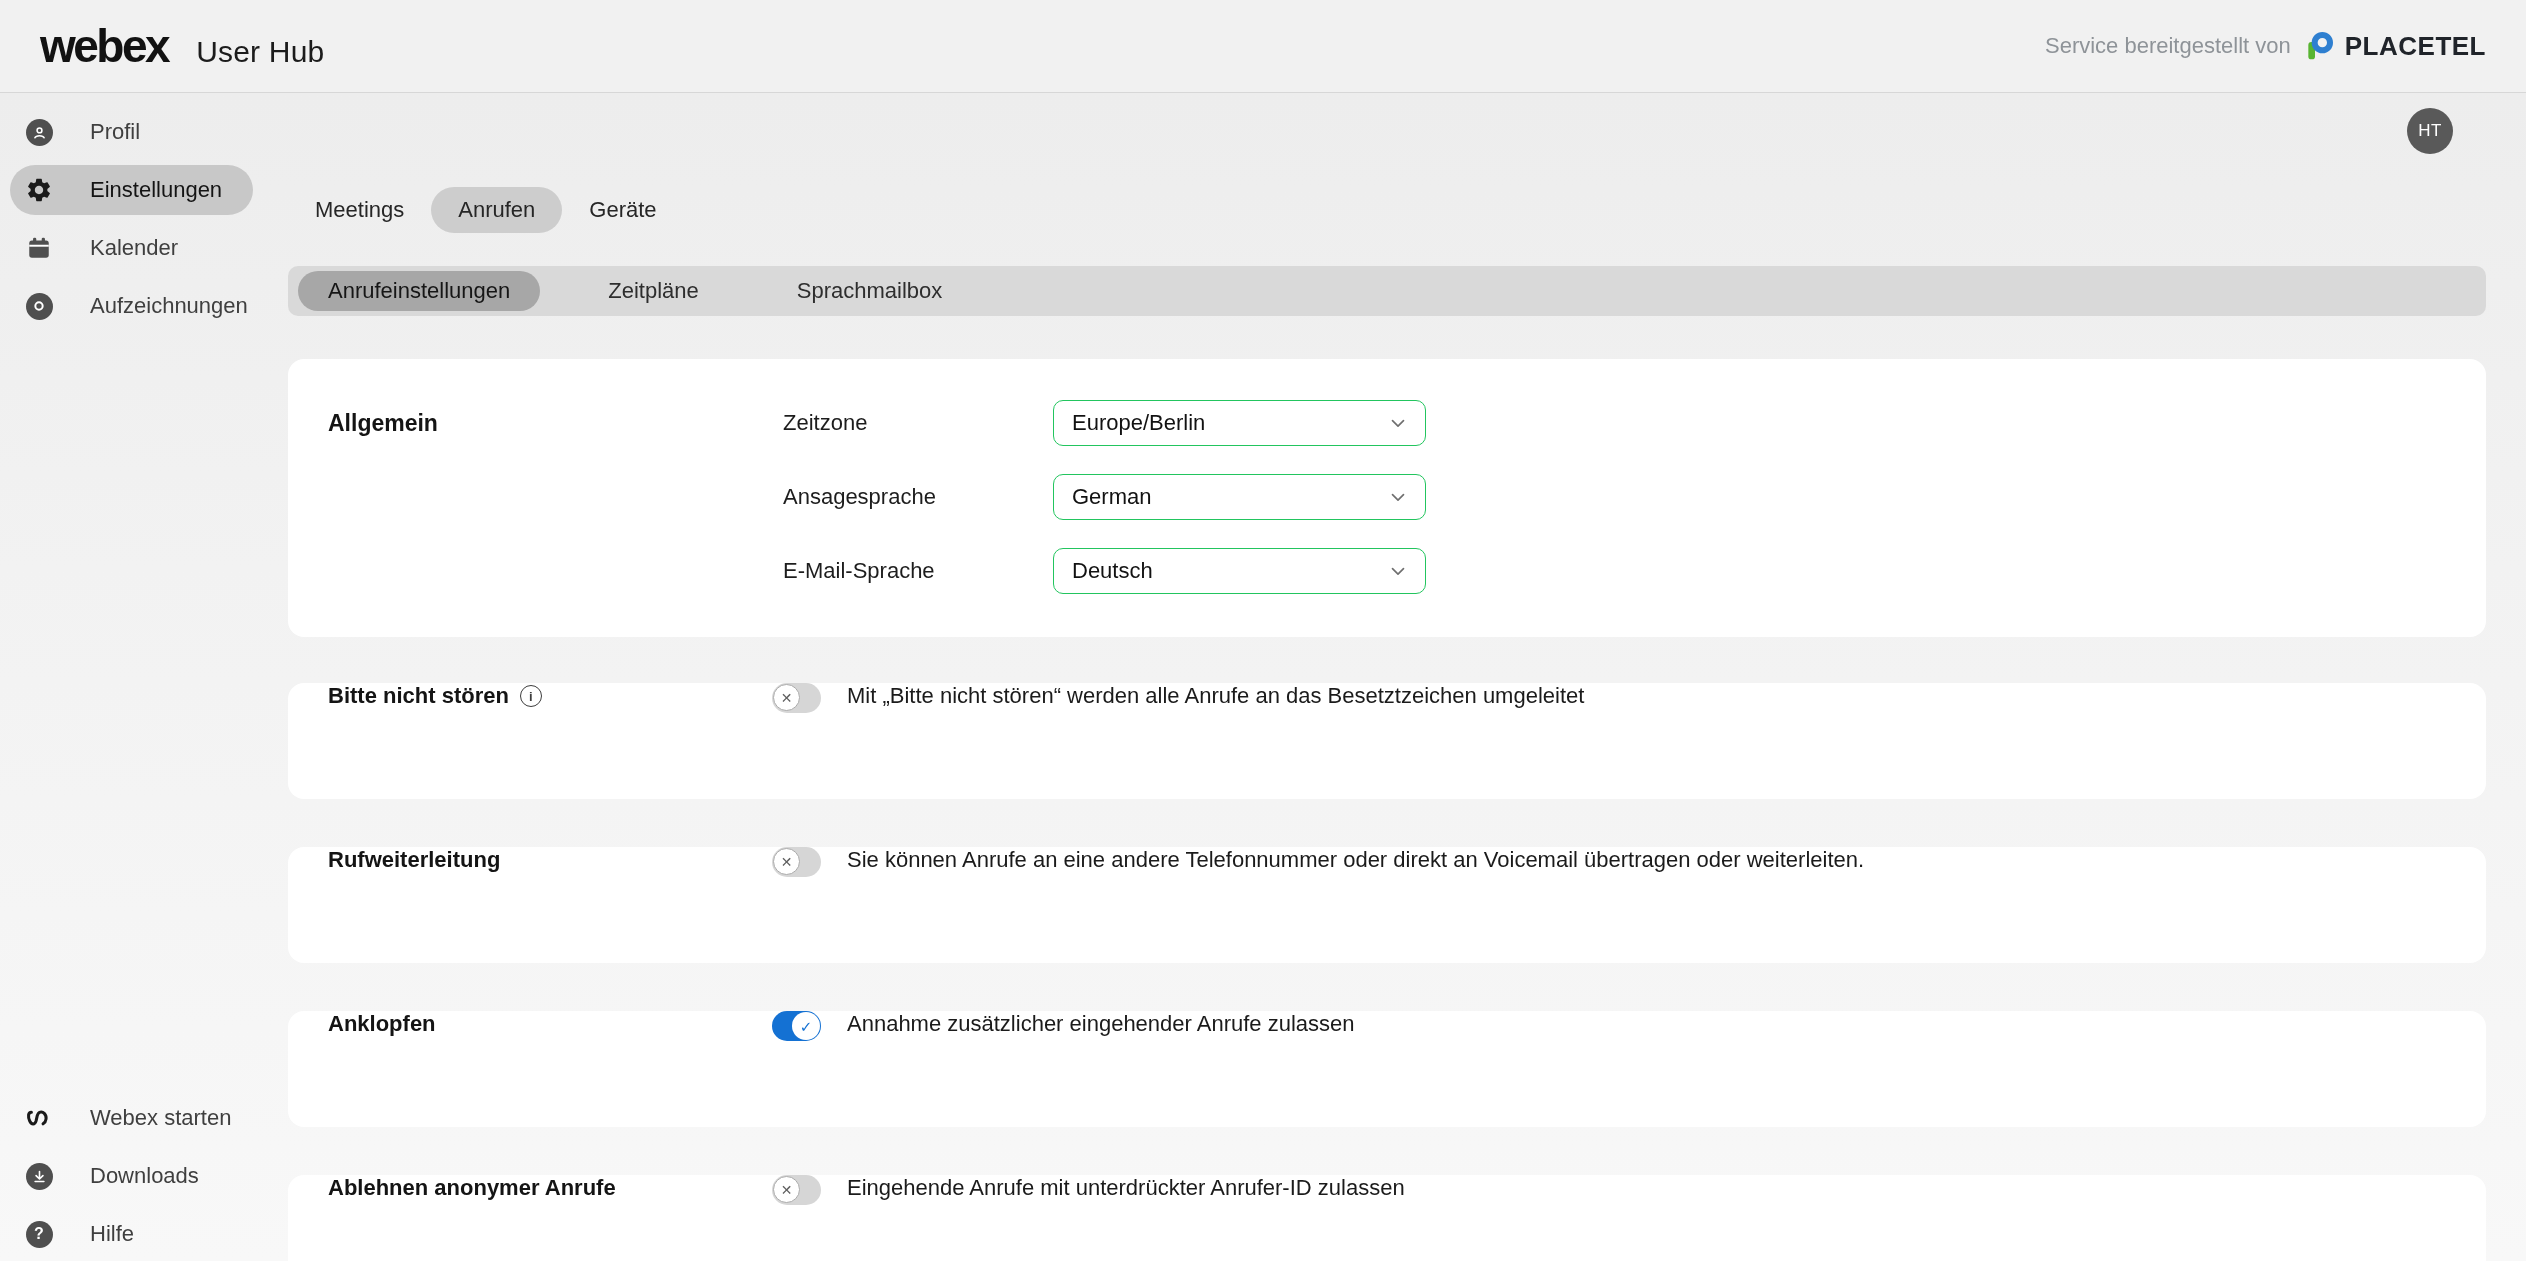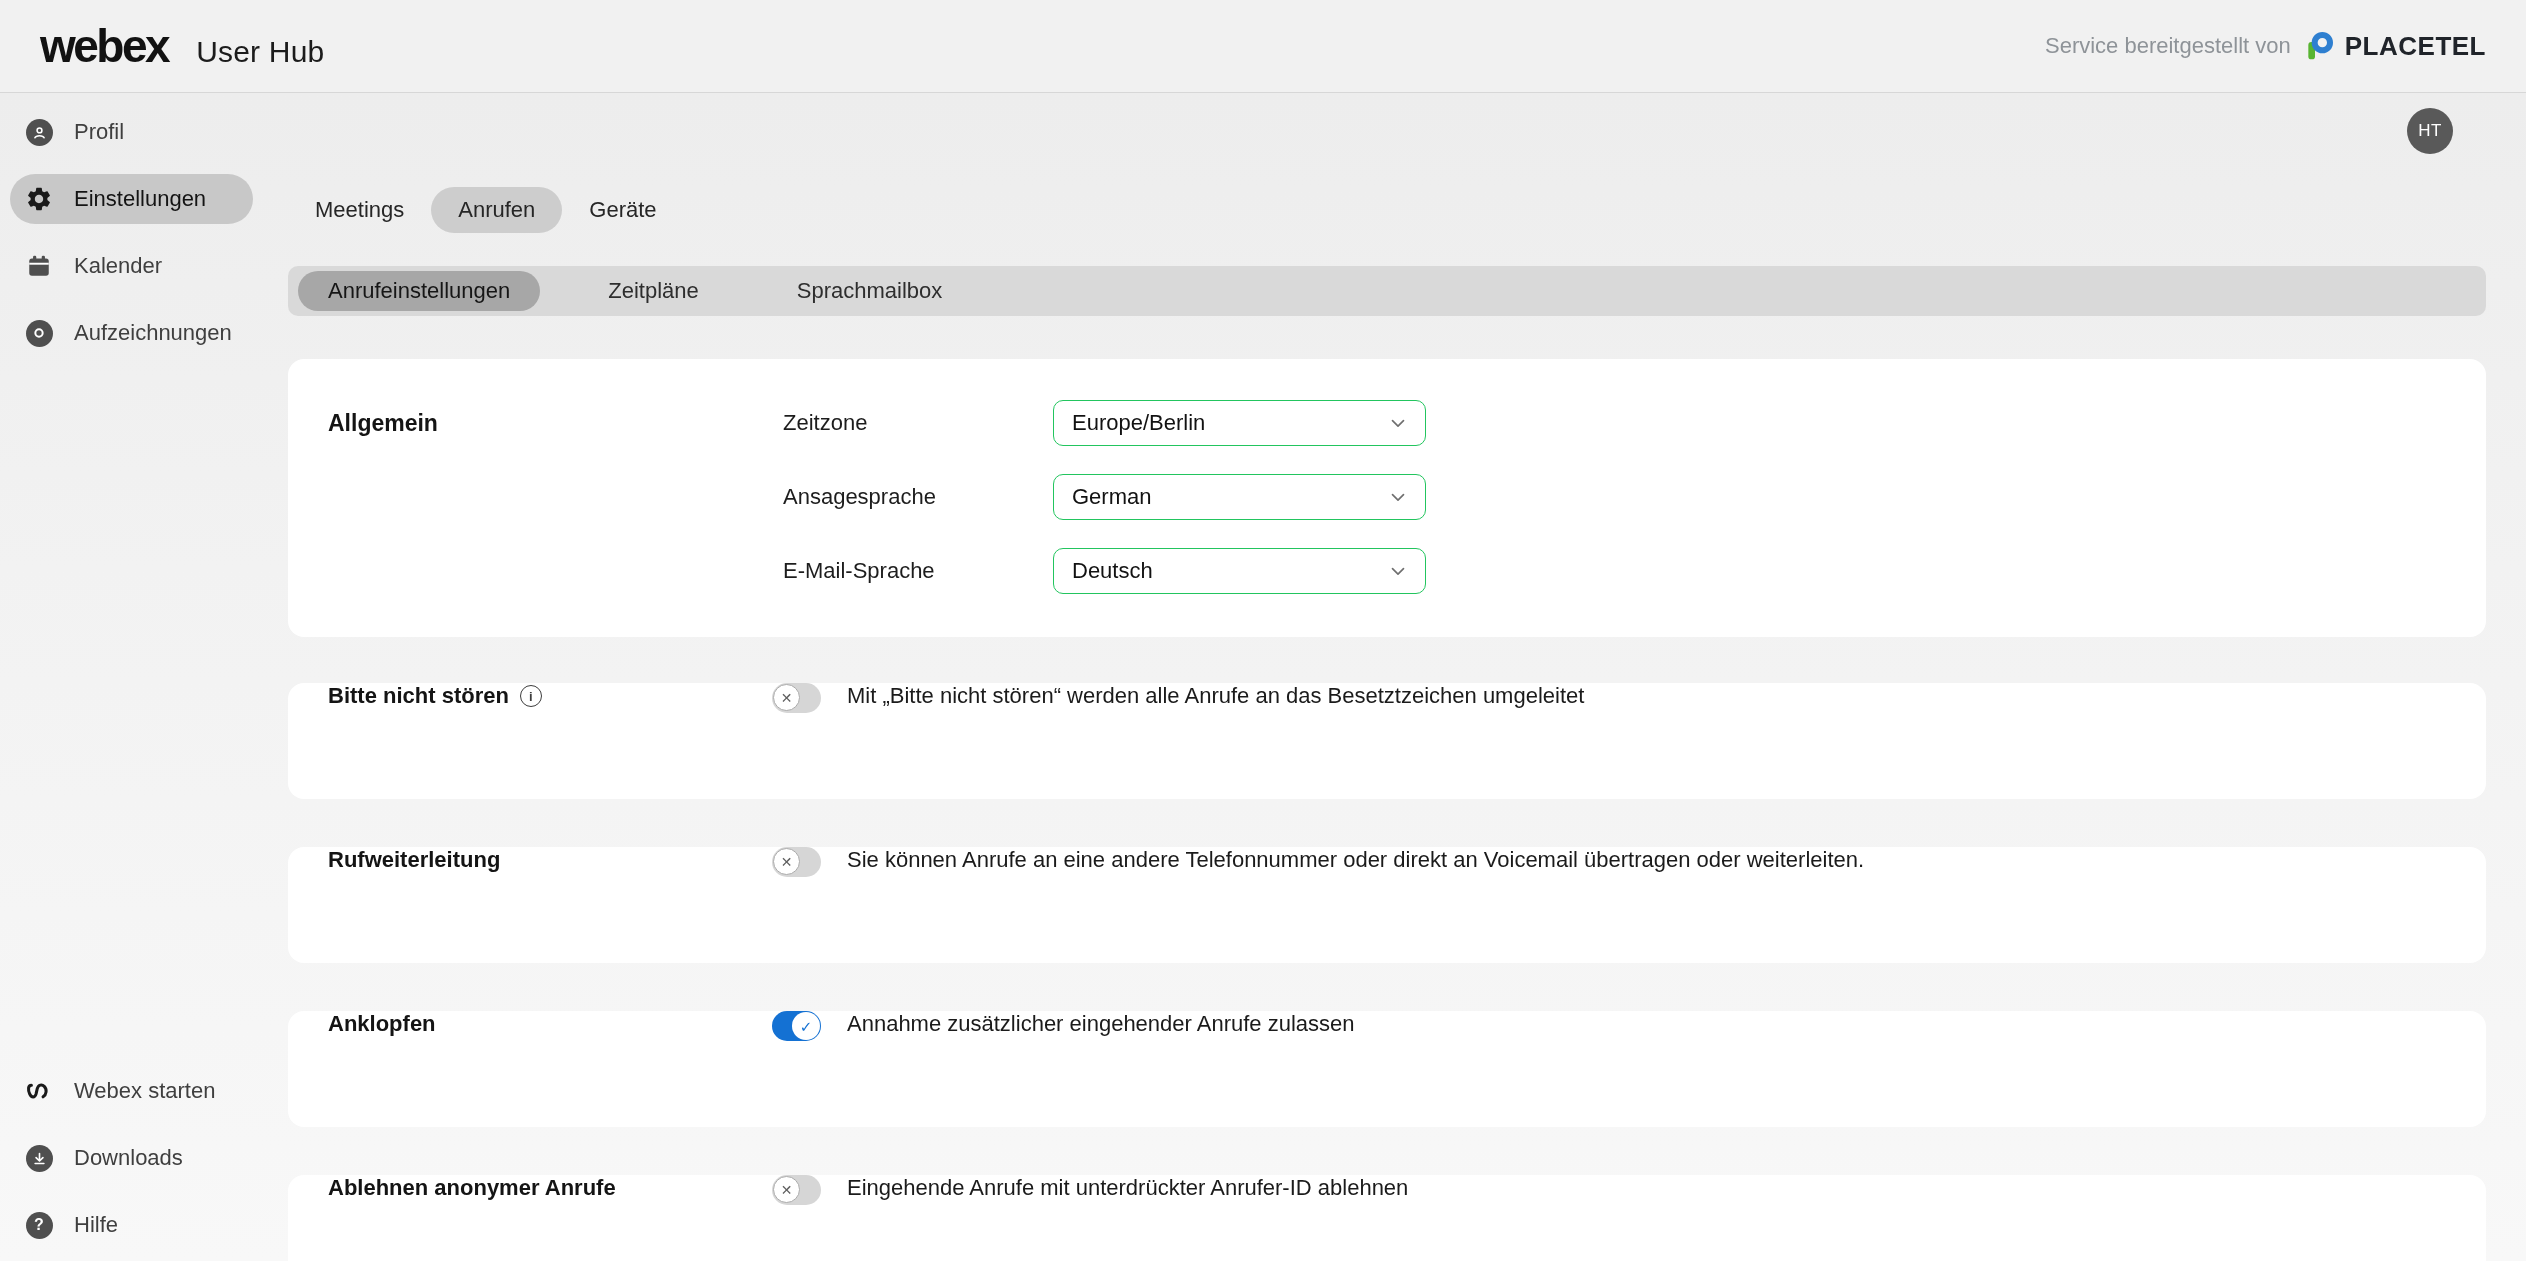--- a/index.html
+++ b/index.html
@@ -23,22 +23,22 @@
   .service-note { font-size:22px; color:#8e9398; }
   .placetel { display:flex; align-items:center; gap:8px; }
   .placetel-name { font-size:26px; font-weight:800; color:#20242a; letter-spacing:0.5px; }
 
   
   .layout { display:flex; height:1168px; }
 
   
   .sidebar { width:288px; flex:none; position:relative; padding-top:14px; }
   .nav-item {
-    height:50px; display:flex; align-items:center; gap:20px;
-    margin:0 35px 17px 10px; padding-left:14px; border-radius:999px;
+    height:50px; display:flex; align-items:center; gap:36px;
+    margin:0 35px 8px 10px; padding-left:14px; border-radius:999px;
     font-size:22px; color:#3f3f3f; cursor:pointer; white-space:nowrap;
   }
   .nav-item.selected { background:#c8c8c8; color:#141414; }
   .nav-icon { width:30px; height:30px; flex:none; display:flex; align-items:center; justify-content:center; }
   .icon-circle {
     width:27px; height:27px; border-radius:50%; background:#4f4f4f;
     display:flex; align-items:center; justify-content:center; color:#fff;
   }
   .sidebar-footer { position:absolute; left:0; right:0; bottom:-6px; }
 
@@ -310,17 +310,17 @@
 
     <div class="card card-toggle">
       <div class="toggle-title-wrap">
         <span class="toggle-title">Ablehnen anonymer Anrufe</span>
       </div>
       <div class="switch off">
         <span class="knob">
             <span class="knob-glyph-off">✕</span>
           </span>
       </div>
-      <div class="toggle-desc">Eingehende Anrufe mit unterdrückter Anrufer-ID ablehnen</div>
+      <div class="toggle-desc">Eingehende Anrufe mit unterdrückter Anrufer-ID zulassen</div>
     </div>
 
   </div>
 </div>
 
 </body></html>

